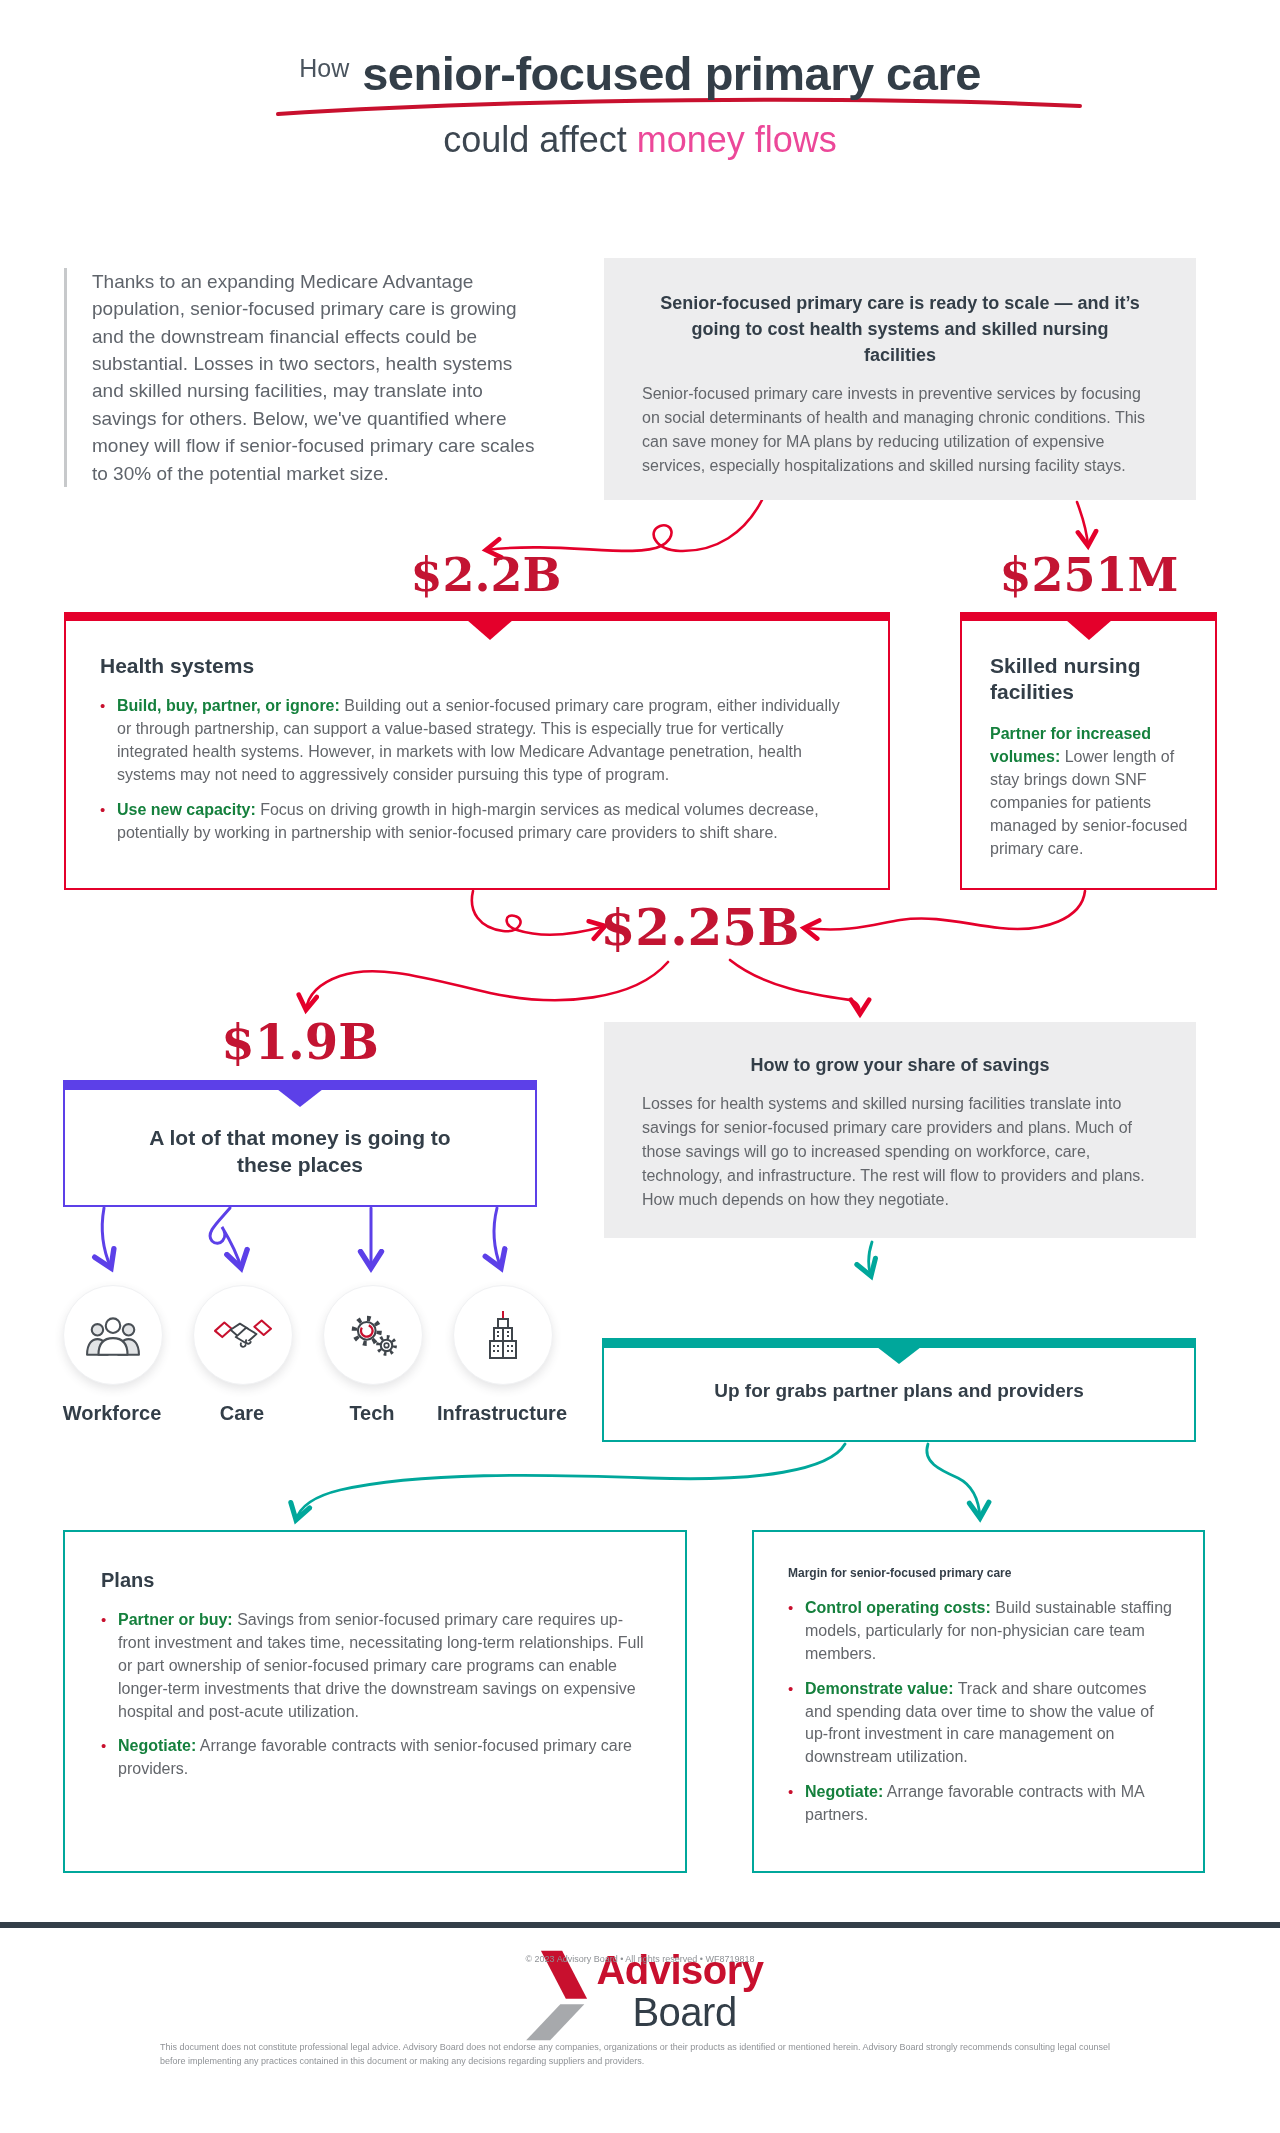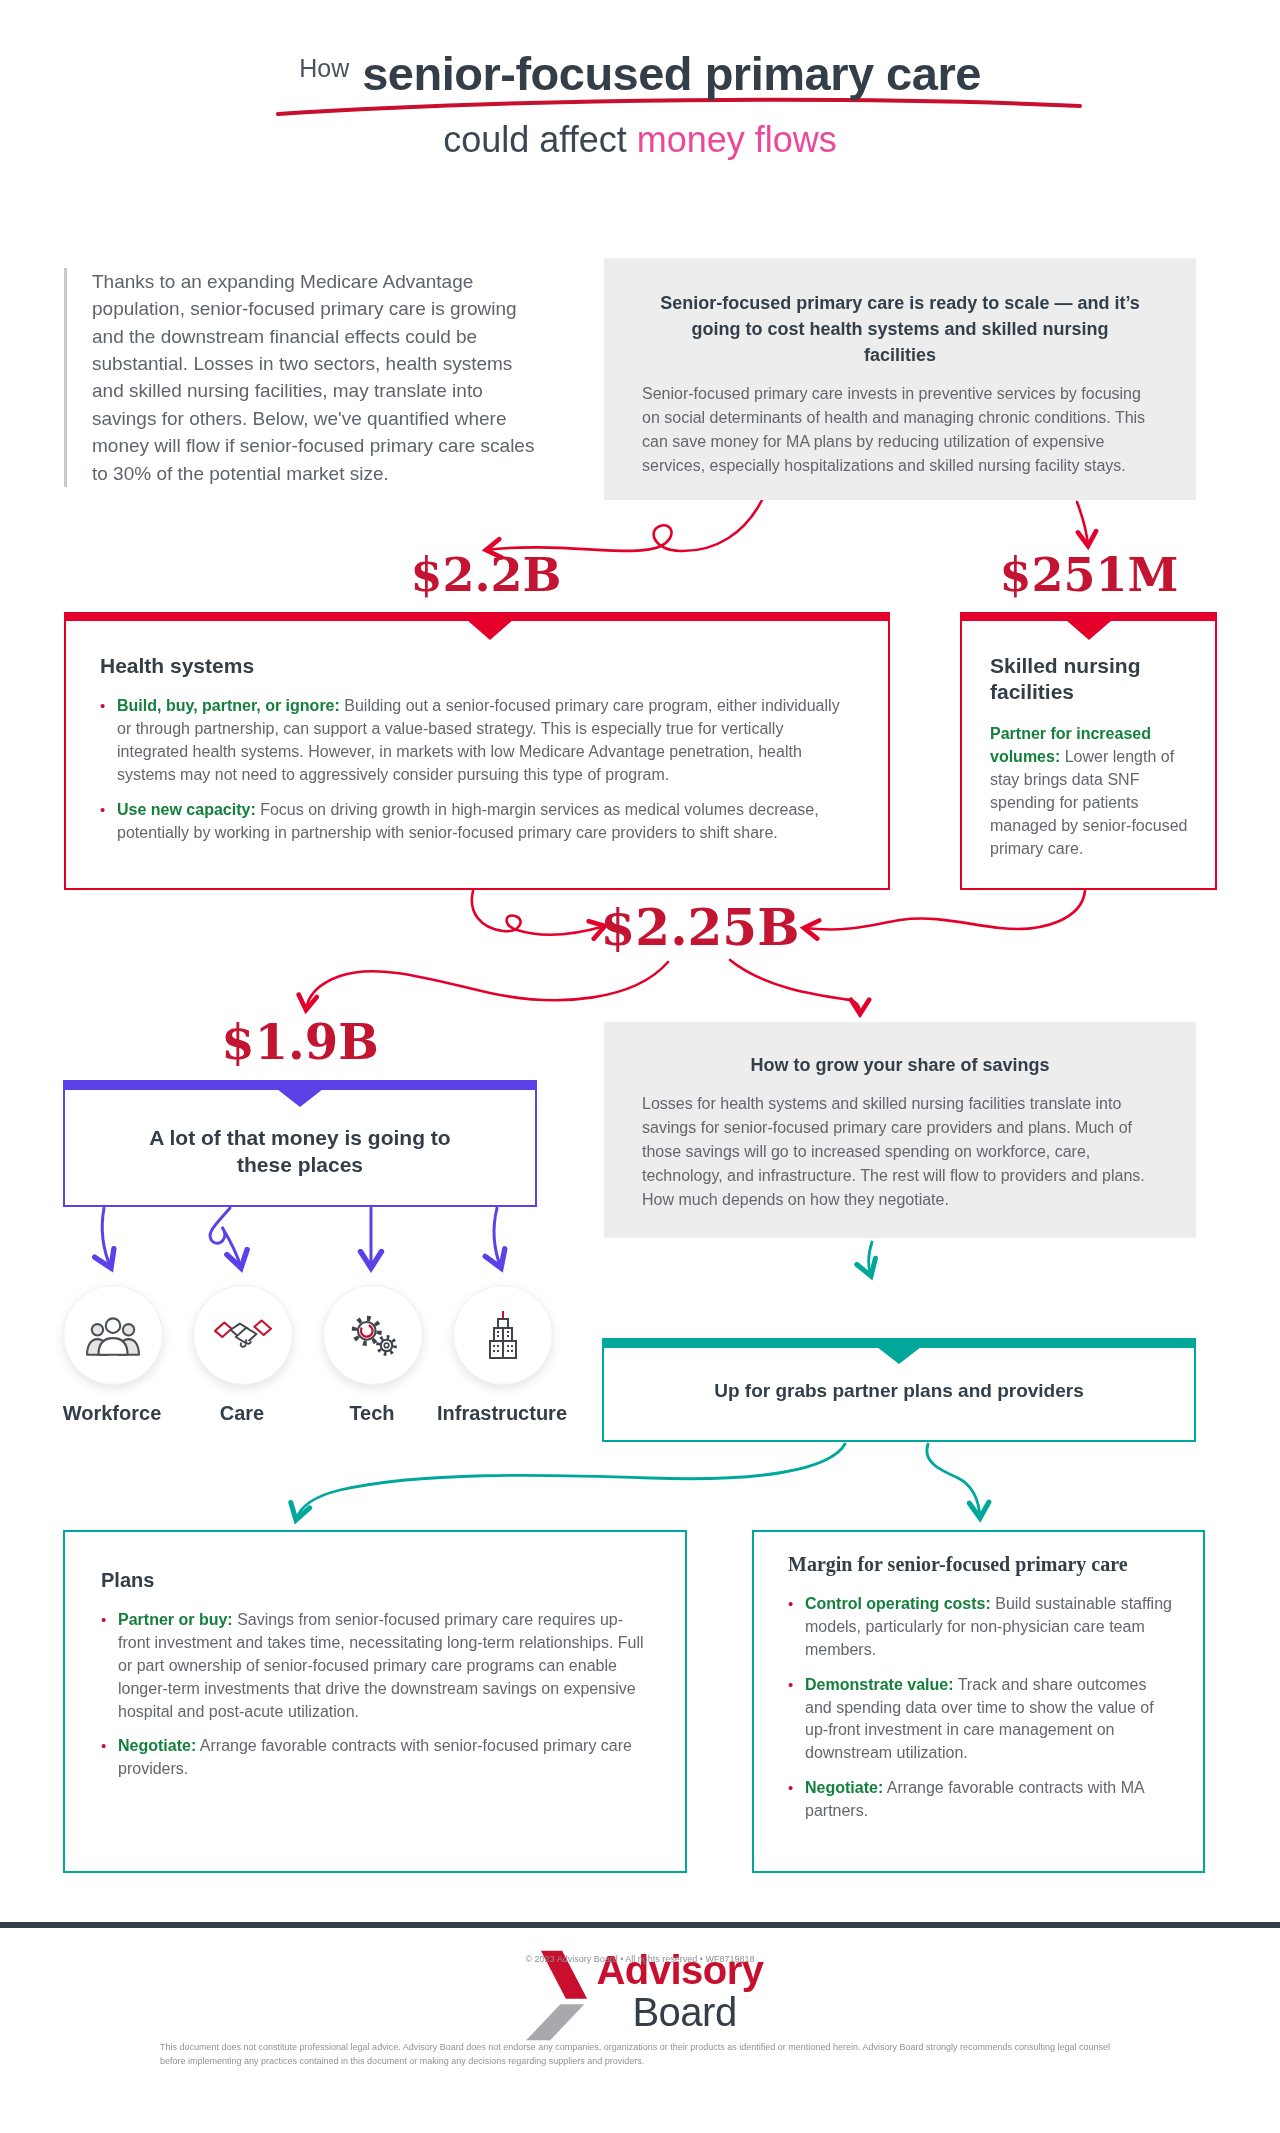--- a/index.html
+++ b/index.html
@@ -69,21 +69,21 @@
   
   .tealbox{top:1338px;left:602px;width:594px;height:104px;border:2px solid #00a79b;border-top:10px solid #00a79b;
            background:#fff;box-sizing:border-box;}
   .tnotch{position:absolute;top:-1px;left:50%;transform:translateX(-50%);width:0;height:0;
           border-left:22px solid transparent;border-right:22px solid transparent;border-top:17px solid #00a79b;}
   .teal-label{margin-top:32px;text-align:center;font-size:19px;font-weight:700;color:#333e48;}
   .outline-teal{border:2px solid #00a79b;background:#fff;box-sizing:border-box;}
   .plansbox{top:1530px;left:63px;width:624px;height:343px;}
   .marginbox{top:1530px;left:752px;width:453px;height:343px;}
   .plansbox .box-h{margin:36px 36px 0 36px;font-size:20px;}
-  .marginbox .box-h{margin:20px 30px 0 34px;font-size:20px;font-family:Liberation Serif, serif;}
+  .marginbox .box-h{margin:34px 30px 0 34px;font-size:12px;}
   .plansbox .bullets{margin:16px 34px 0 36px;}
   .marginbox .bullets{margin:16px 26px 0 34px;}
 
   
   .footbar{top:1922px;left:0;width:1280px;height:6px;background:#333e48;}
   .logo{top:1950px;left:0;width:1280px;display:flex;justify-content:center;align-items:flex-start;gap:8px;}
   .logo-text .l-adv{font-size:40px;font-weight:700;color:#c8102e;line-height:1;letter-spacing:-0.5px;}
   .logo-text .l-brd{font-size:40px;font-weight:400;color:#333e48;line-height:1;margin:2px 0 0 36px;letter-spacing:-0.5px;}
   .disclaimer{top:2040px;left:160px;width:960px;font-size:9px;line-height:1.6;color:#8f9296;}
   .copyright{top:1954px;left:160px;width:960px;text-align:center;font-size:9px;color:#8f9296;}
@@ -164,21 +164,21 @@
       <div class="bullet">
         <span class="blead">Use new capacity:</span><span> Focus on driving growth in high-margin services as medical volumes decrease, potentially by working in partnership with senior-focused primary care providers to shift share.</span>
       </div>
     </div>
   </div>
 
   <div class="abs redbox snfbox">
     <div class="notch notch-center"></div>
     <div class="box-h">Skilled nursing facilities</div>
     <div class="snf-body">
-      <span class="blead">Partner for increased volumes:</span><span> Lower length of stay brings data SNF spending for patients managed by senior-focused primary care.</span>
+      <span class="blead">Partner for increased volumes:</span><span> Lower length of stay brings down SNF companies for patients managed by senior-focused primary care.</span>
     </div>
   </div>
 
   <div class="abs purplebox">
     <div class="pnotch"></div>
     <div class="purple-label">A lot of that money is going to these places</div>
   </div>
 
   <div class="abs circle c1">
     <svg width="56" height="44" viewBox="0 0 54 42">

